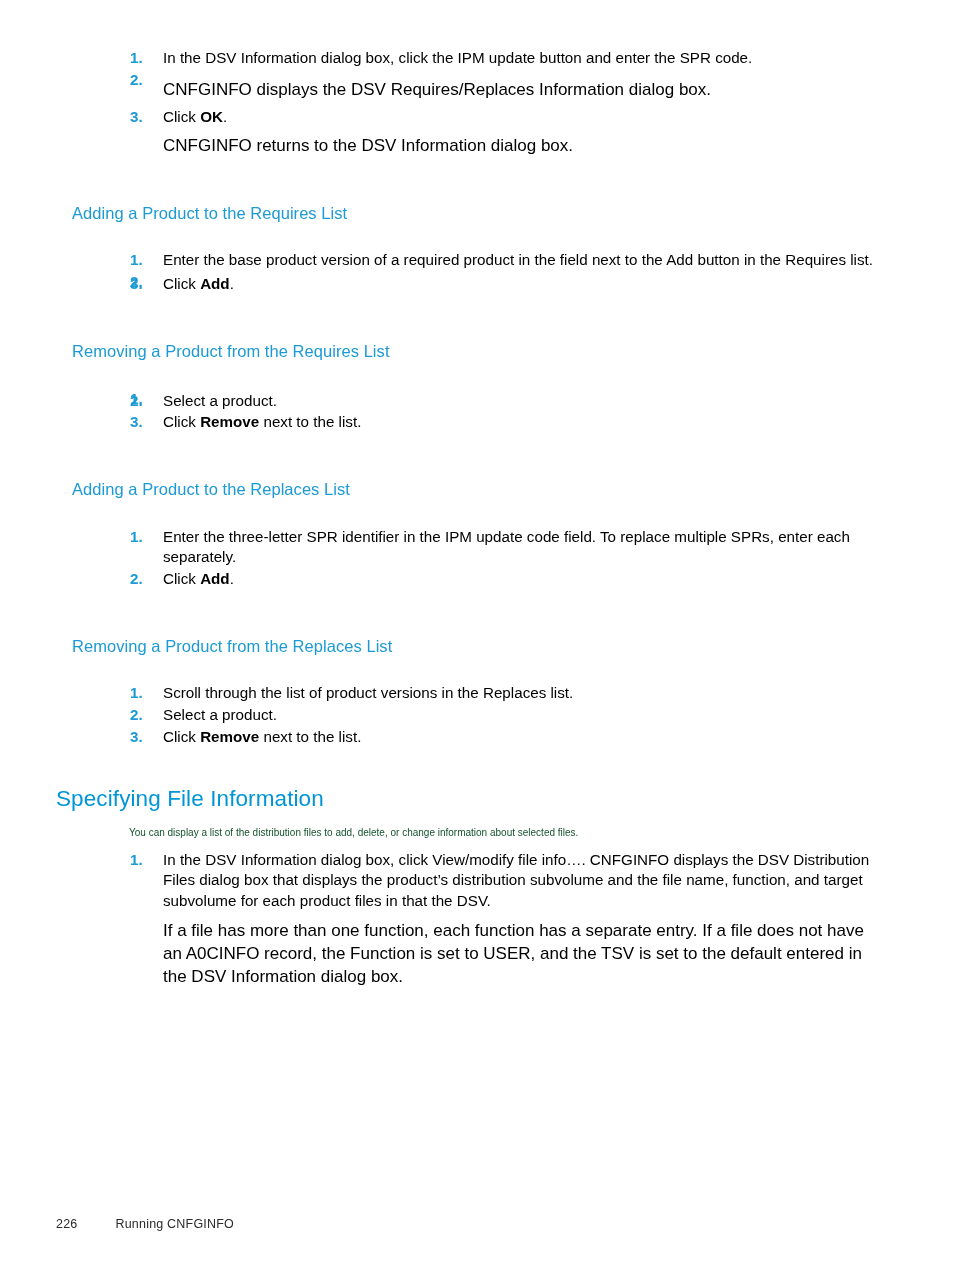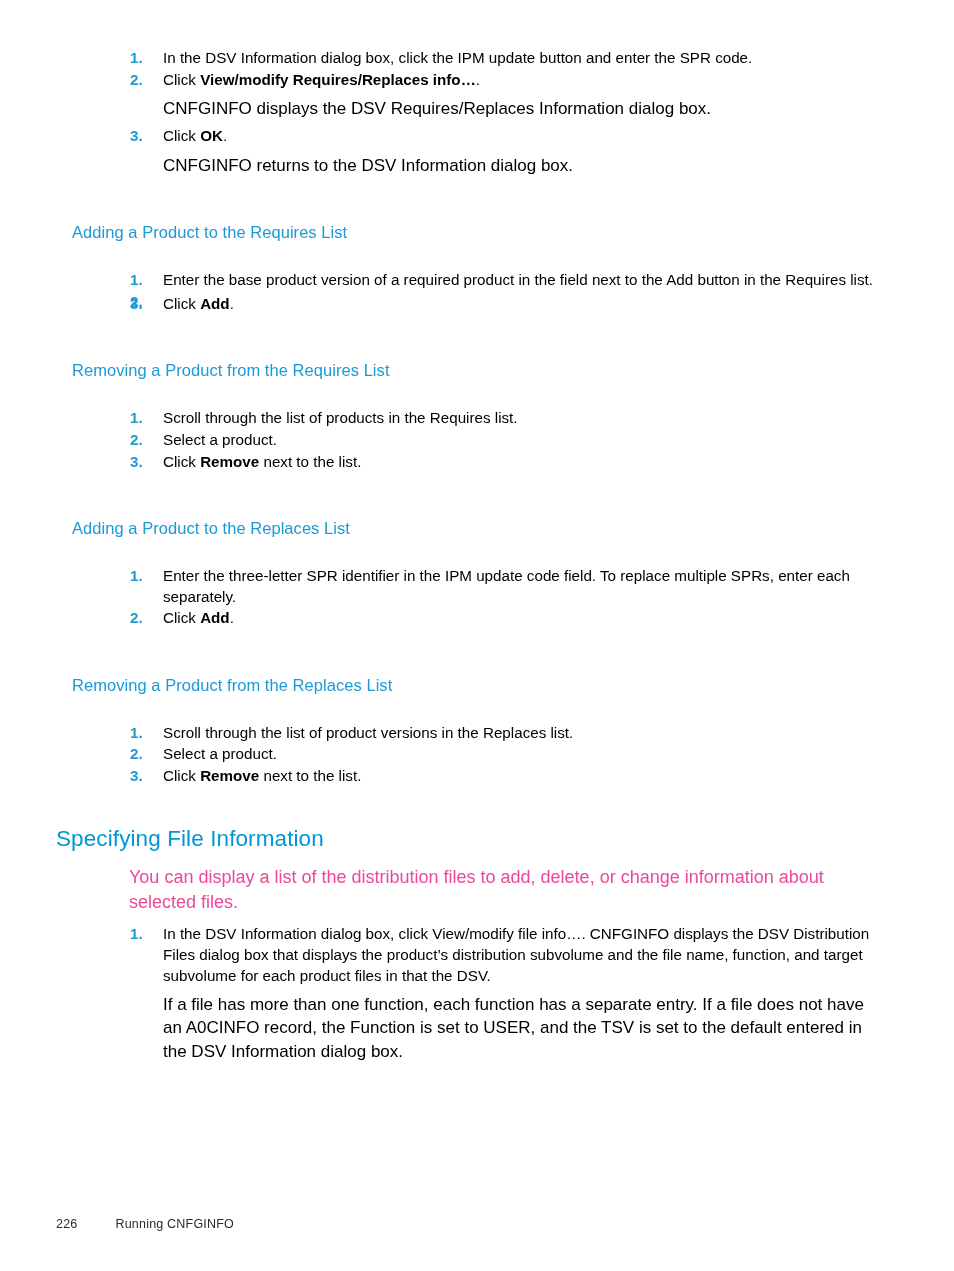--- a/index.html
+++ b/index.html
@@ -51,23 +51,23 @@
   }
 
   
   .sp-h2 { height: 30px; }
   .sp-h2-after { height: 11px; }
   .sp-h1 { height: 38px; }
   .sp-h1-after { height: 13px; }
 
   
   .body-text {
-    font-size: 18px;
-    line-height: 1.36;
-    color: #ec4899;
+    font-size: 10px;
+    line-height: 1.36;
+    color: #14532d;
     margin: 0;
   }
   .indent-body {
     margin-left: 73px;
     width: 757px;
   }
 
   
   .olist {
     list-style: none;
@@ -136,21 +136,20 @@
 
     <ol class="olist">
 
       <li class="item">
         <span class="num">1.</span>
         <span class="txt">In the DSV Information dialog box, click the IPM update button and enter the SPR code.</span>
       </li>
 
       <li class="item">
         <span class="num">2.</span>
-        <span class="txt"><span>Click </span><b>View/modify Requires/Replaces info…</b><span>.</span></span>
       </li>
       <div class="gap-sm"></div>
       <p class="cont-para">CNFGINFO displays the DSV Requires/Replaces Information dialog box.</p>
       <div class="gap-sm"></div>
 
       <li class="item">
         <span class="num">3.</span>
         <span class="txt"><span>Click </span><b>OK</b><span>.</span></span>
       </li>
       <div class="gap-sm"></div>
@@ -173,21 +172,20 @@
         <span class="txt"><span>Click </span><b>Add</b><span>.</span></span>
       </li>
     </ol>
 
     <div class="sp-h2"></div>
     <h2 class="h2">Removing a Product from the Requires List</h2>
     <div class="sp-h2-after"></div>
     <ol class="olist">
       <li class="item">
         <span class="num">1.</span>
-        <span class="txt">Scroll through the list of products in the Requires list.</span>
       </li>
       <li class="item">
         <span class="num">2.</span>
         <span class="txt">Select a product.</span>
       </li>
       <li class="item">
         <span class="num">3.</span>
         <span class="txt"><span>Click </span><b>Remove</b><span> next to the list.</span></span>
       </li>
     </ol>

